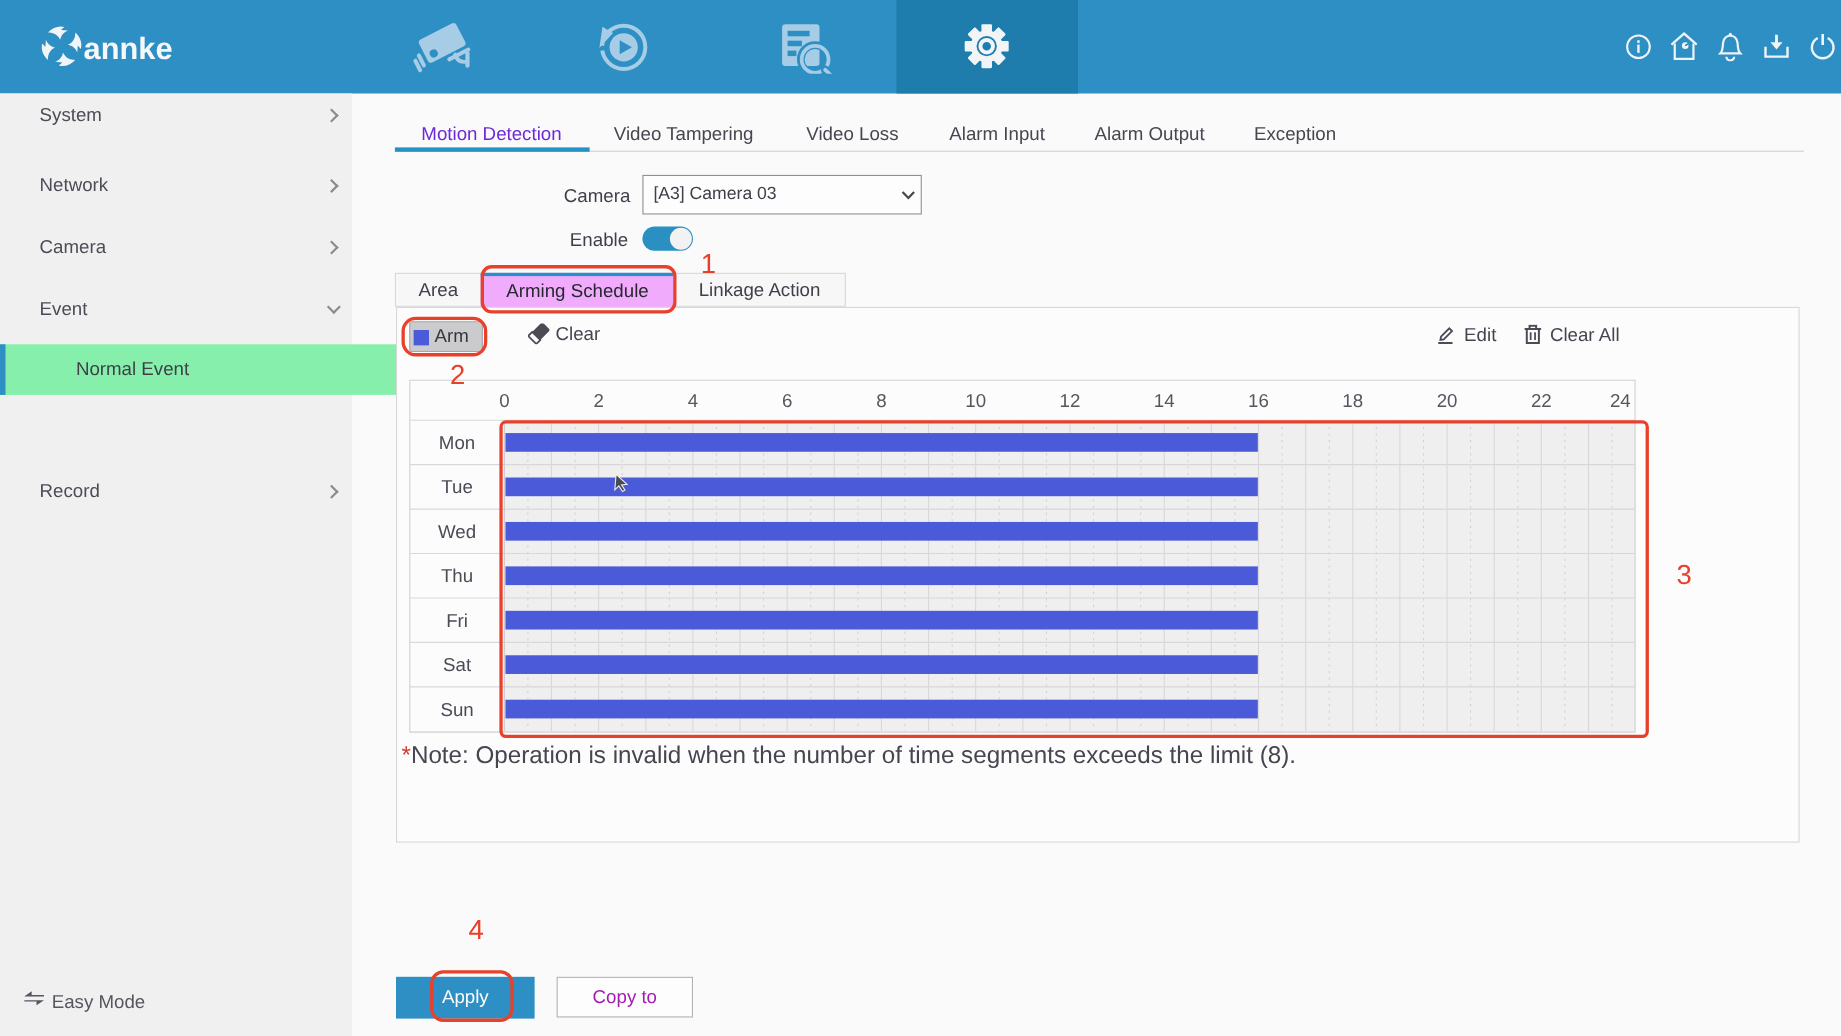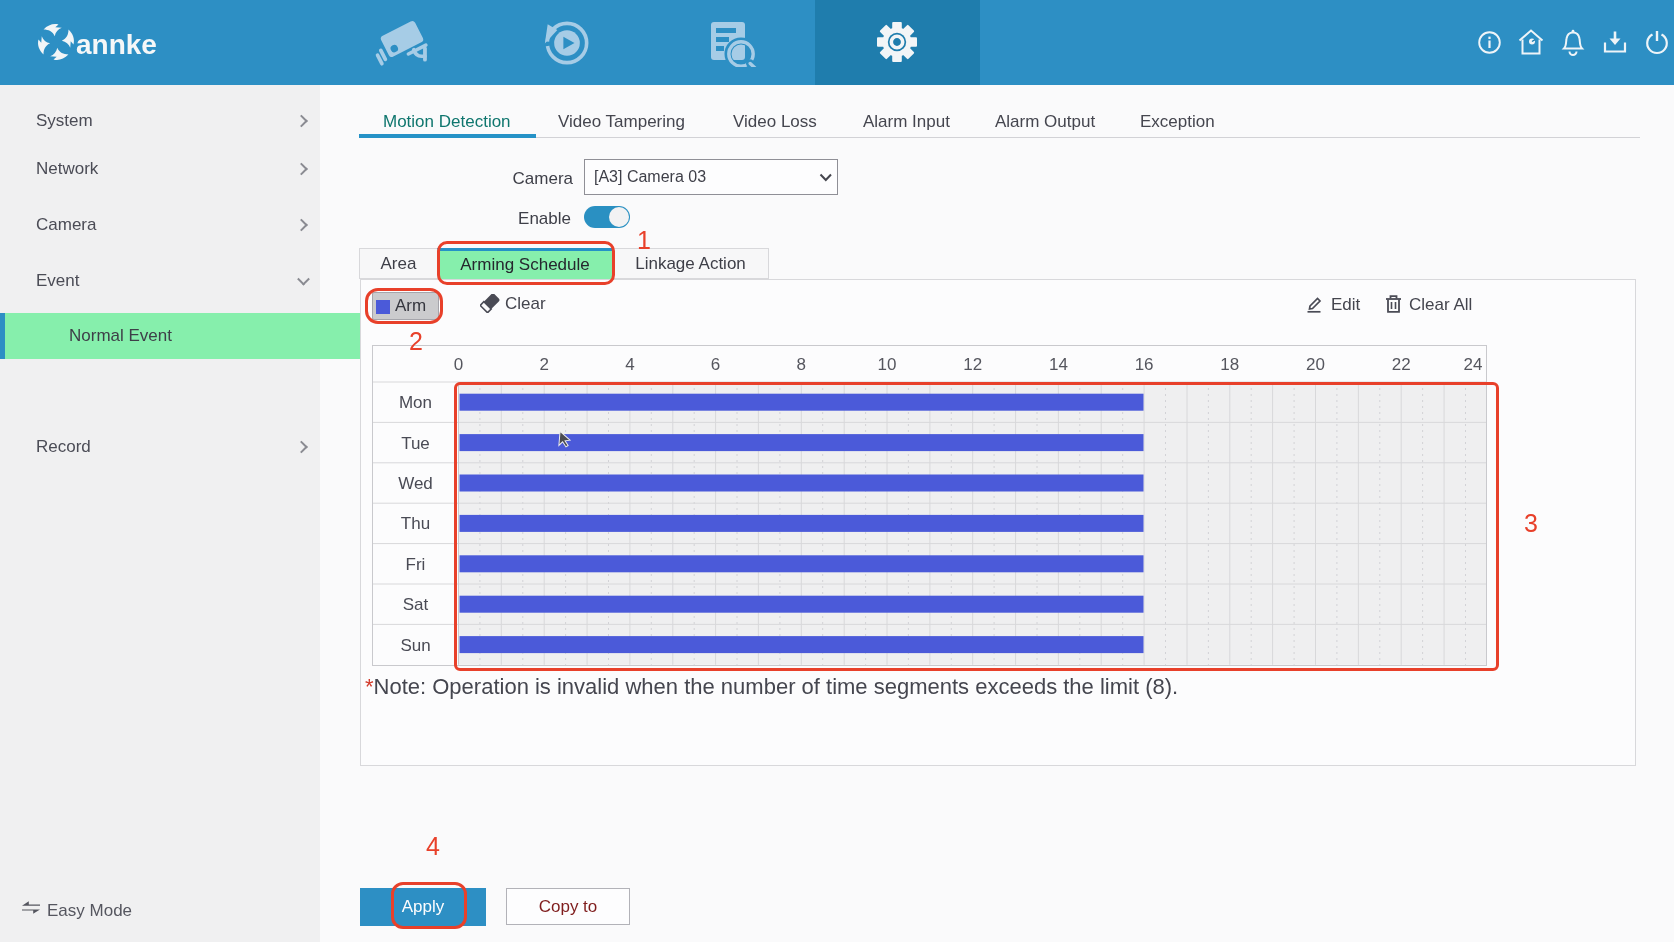--- a/index.html
+++ b/index.html
@@ -18,50 +18,50 @@
   .mitem .lbl { position:absolute; left:36px; top:50%; transform:translateY(-50%); }
   .chev { position:absolute; right:14px; top:50%; width:9px; height:9px; border-right:2px solid #8a8b92; border-bottom:2px solid #8a8b92; transform:translateY(-50%) rotate(-45deg); }
   .chevdown { position:absolute; right:12px; top:50%; width:9px; height:9px; border-right:2px solid #8a8b92; border-bottom:2px solid #8a8b92; transform:translateY(-70%) rotate(45deg); }
   #selrow { position:absolute; left:0; top:228px; width:360px; height:46px; background:#86efac; }
   #selbar { position:absolute; left:0; top:228px; width:5px; height:46px; background:#2d8fc4; z-index:3; }
   .sub { position:absolute; left:69px; top:50%; transform:translateY(-50%); color:#3e3f48; font-size:17px; }
   #easymode { position:absolute; left:0; top:806px; width:320px; height:40px; color:#55565f; font-size:17px; }
 
   
   .toptab { position:absolute; top:112px; font-size:17px; color:#45464f; }
-  .toptab.active { color:#0f766e; }
+  .toptab.active { color:#6d28d9; }
   #tab-underline { position:absolute; left:359px; top:134px; width:177px; height:3.5px; background:#2592c7; z-index:2; }
   #tab-grayline { position:absolute; left:359px; top:136.5px; width:1281px; height:1px; background:#d2d2d6; }
 
   
   .flabel { position:absolute; font-size:17px; color:#3e3f48; text-align:right; }
   #cam-select { position:absolute; left:584px; top:159px; width:254px; height:36px; background:#fdfdfe; border:1px solid #8f8f96; color:#3e3f48; font-size:16px; line-height:34px; padding-left:9px; }
   #toggle { position:absolute; left:584px; top:206px; width:46px; height:22px; background:#2a90c2; border-radius:11px; }
   #toggle .knob { position:absolute; right:1px; top:1px; width:20px; height:20px; background:#f2f2f3; border-radius:50%; }
 
   
   .subtab { position:absolute; top:248px; height:31px; font-size:17px; color:#3e3f48; text-align:center; line-height:30px; border:1px solid #d8d8db; background:#f7f7f8; }
-  .subtab.active { background:#86efac; border-top:3px solid #2592c7; border-bottom:none; color:#26272e; height:48px; line-height:27px; }
+  .subtab.active { background:#f0abfc; border-top:3px solid #2592c7; border-bottom:none; color:#26272e; height:48px; line-height:27px; }
 
   
   #panel { position:absolute; left:360px; top:279px; width:1276px; height:487px; background:#fcfcfd; border:1px solid #d8d8db; }
 
   
   #armbtn { position:absolute; left:372px; top:292px; width:67px; height:28px; background:#cbcbcd; border:1px solid #a5a5ab; border-radius:2px; font-size:17px; color:#35363e; }
   #armbtn .sq { position:absolute; left:3px; top:6.5px; width:14px; height:14px; background:#4b5ad9; }
   #armbtn .t { position:absolute; left:22px; top:3px; }
   .toolt { position:absolute; font-size:17px; color:#44454e; }
 
   
   .redbox { position:absolute; border:3.5px solid #e8402a; }
   .rednum { position:absolute; color:#e8402a; font-size:25px; }
 
   
   #applybtn { position:absolute; left:360px; top:888px; width:126px; height:38px; background:#2d8fc4; color:#fdfdfe; font-size:17px; text-align:center; line-height:38px; }
-  #copybtn { position:absolute; left:506px; top:888px; width:124px; height:37px; background:#fdfdfe; border:1px solid #b2b2b8; color:#7f1d1d; font-size:17px; text-align:center; line-height:35px; }
+  #copybtn { position:absolute; left:506px; top:888px; width:124px; height:37px; background:#fdfdfe; border:1px solid #b2b2b8; color:#a21caf; font-size:17px; text-align:center; line-height:35px; }
 
   #note { position:absolute; left:365px; top:674px; font-size:22px; color:#45464f; }
   #note .star { color:#d23a2a; }
 </style>
 </head>
 <body>
 
 <div id="topbar">
   <div id="nav-active"></div>
   <svg class="navicon" style="left:37px; top:23px;" width="38" height="38" viewBox="-19 -19 38 38">
@@ -143,21 +143,21 @@
 <path d="M2,12.5 V21.5 H22 V12.5" fill="none" stroke="#eef4f8" stroke-width="2.2"></path>
 </svg>
 <svg class="navicon" style="left:1645px; top:30px;" width="24" height="25" viewBox="0 0 24 25">
 <path d="M7.5,4.5 a9.8 9.8 0 1 0 9,0" fill="none" stroke="#eef4f8" stroke-width="2.2"></path>
 <path d="M12,1 V11" stroke="#eef4f8" stroke-width="2.4"></path>
 </svg>
   <div id="logo-text">annke</div>
 </div>
 
 <div id="sidebar">
-  <div class="mitem" style="top:16px;padding-left:16px;">
+  <div class="mitem" style="top:0;padding-left:16px;">
       <span class="lbl">System</span>
       <span class="chev"></span>
     </div>
   <div class="mitem" style="top:64px;">
       <span class="lbl">Network</span>
       <span class="chev"></span>
     </div>
   <div class="mitem" style="top:120px;">
       <span class="lbl">Camera</span>
       <span class="chev"></span>

